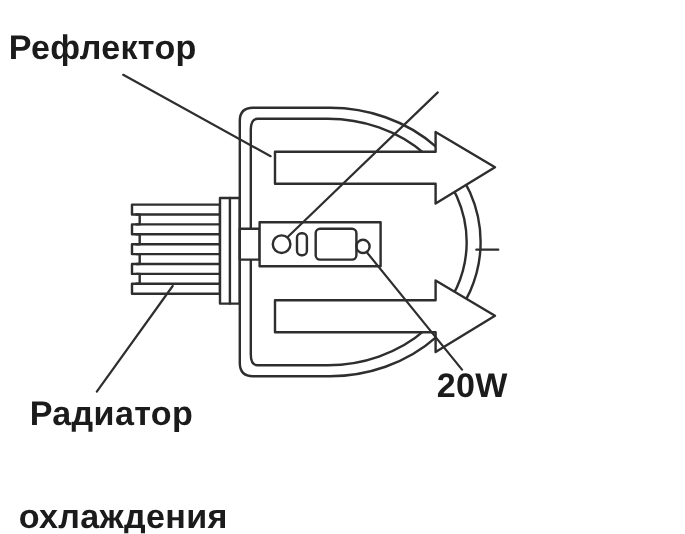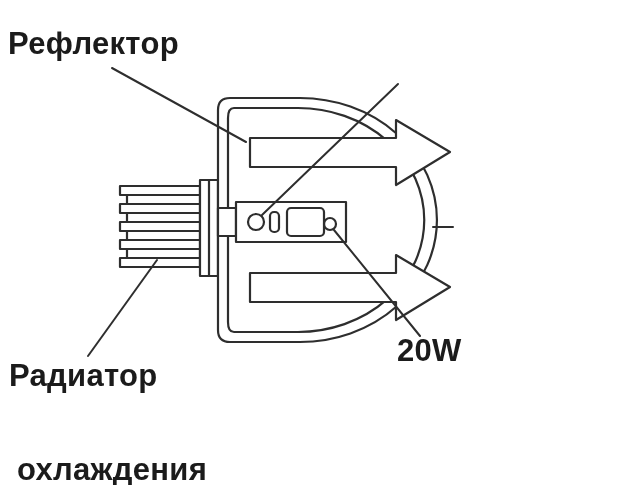--- a/index.html
+++ b/index.html
@@ -19,21 +19,21 @@
     color:#1b1b1b;
     white-space:nowrap;
     letter-spacing:0.3px;
     line-height:1.1;
   }
   #lbl-reflector{left:8px;top:27px;}
   #lbl-led-chip{left:377px;top:47px;}
   #lbl-lens-1{left:455px;top:183px;}
   #lbl-lens-2{left:457px;top:225px;}
   #lbl-power{left:397px;top:334px;}
-  #lbl-radiator-1{left:9px;top:359px;text-align:right;}
+  #lbl-radiator-1{left:27px;top:359px;text-align:right;}
   #lbl-radiator-2{left:17px;top:405px;margin-top:48px;}
   .stroke{fill:none;stroke:#2e2e2e;stroke-width:2.2;stroke-linejoin:round;stroke-linecap:round;}
   .whitefill{fill:#ffffff;stroke:#2e2e2e;stroke-width:2.2;stroke-linejoin:round;}
   .leader{fill:none;stroke:#2e2e2e;stroke-width:2;stroke-linecap:round;}
 </style>
 </head>
 <body>
 
 <div class="canvas">
 

